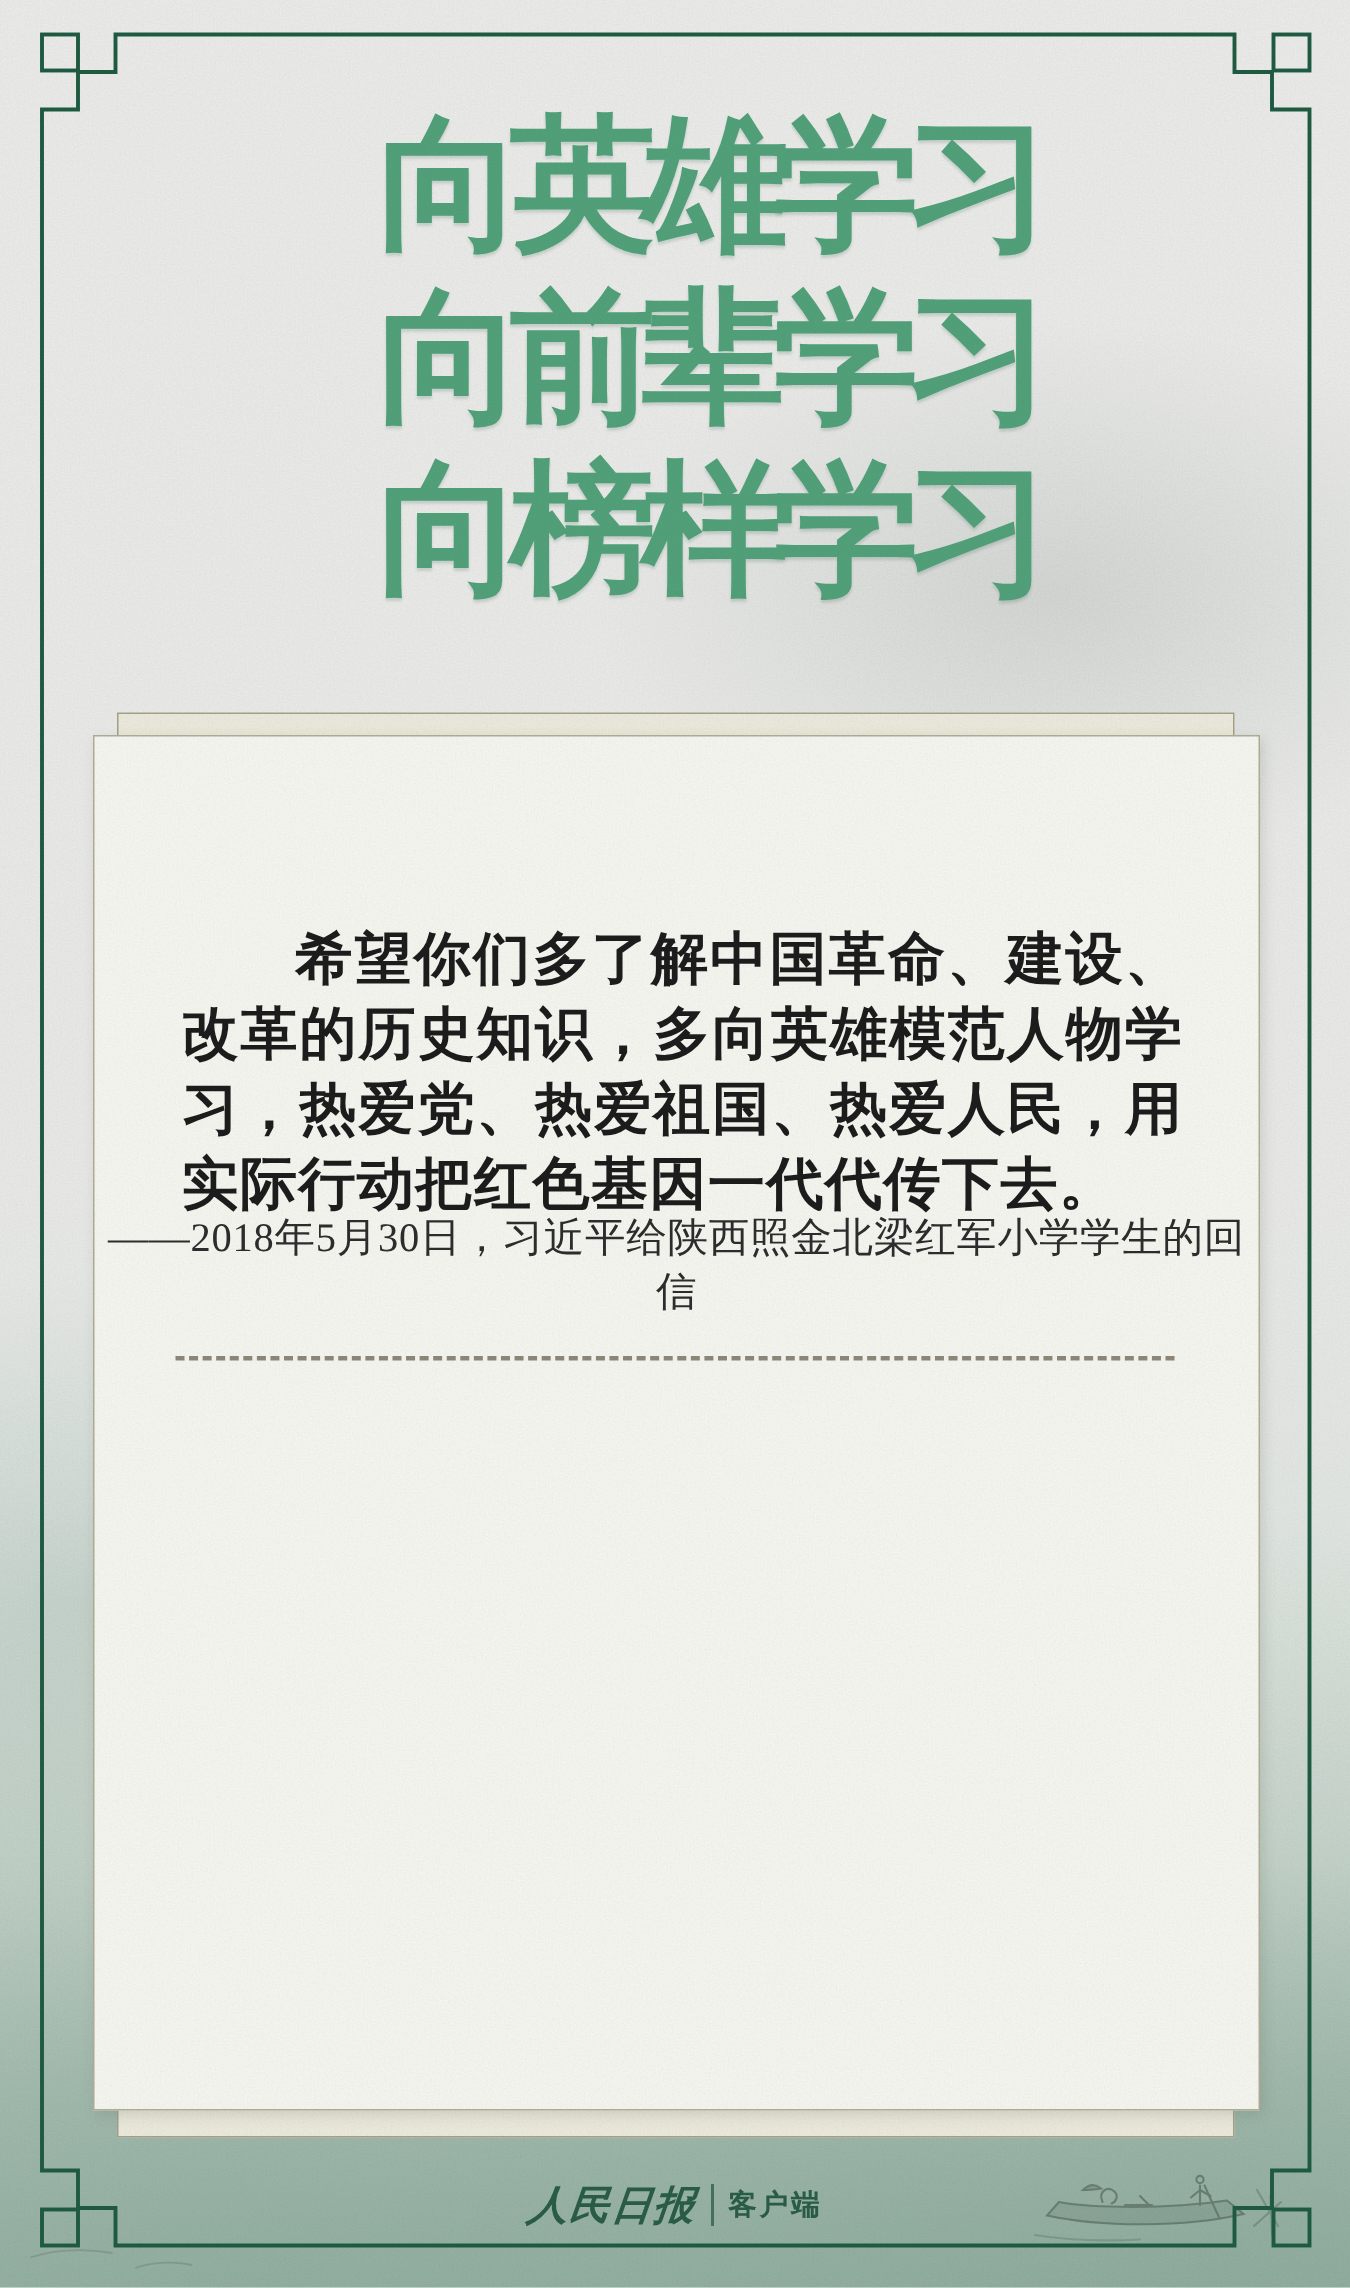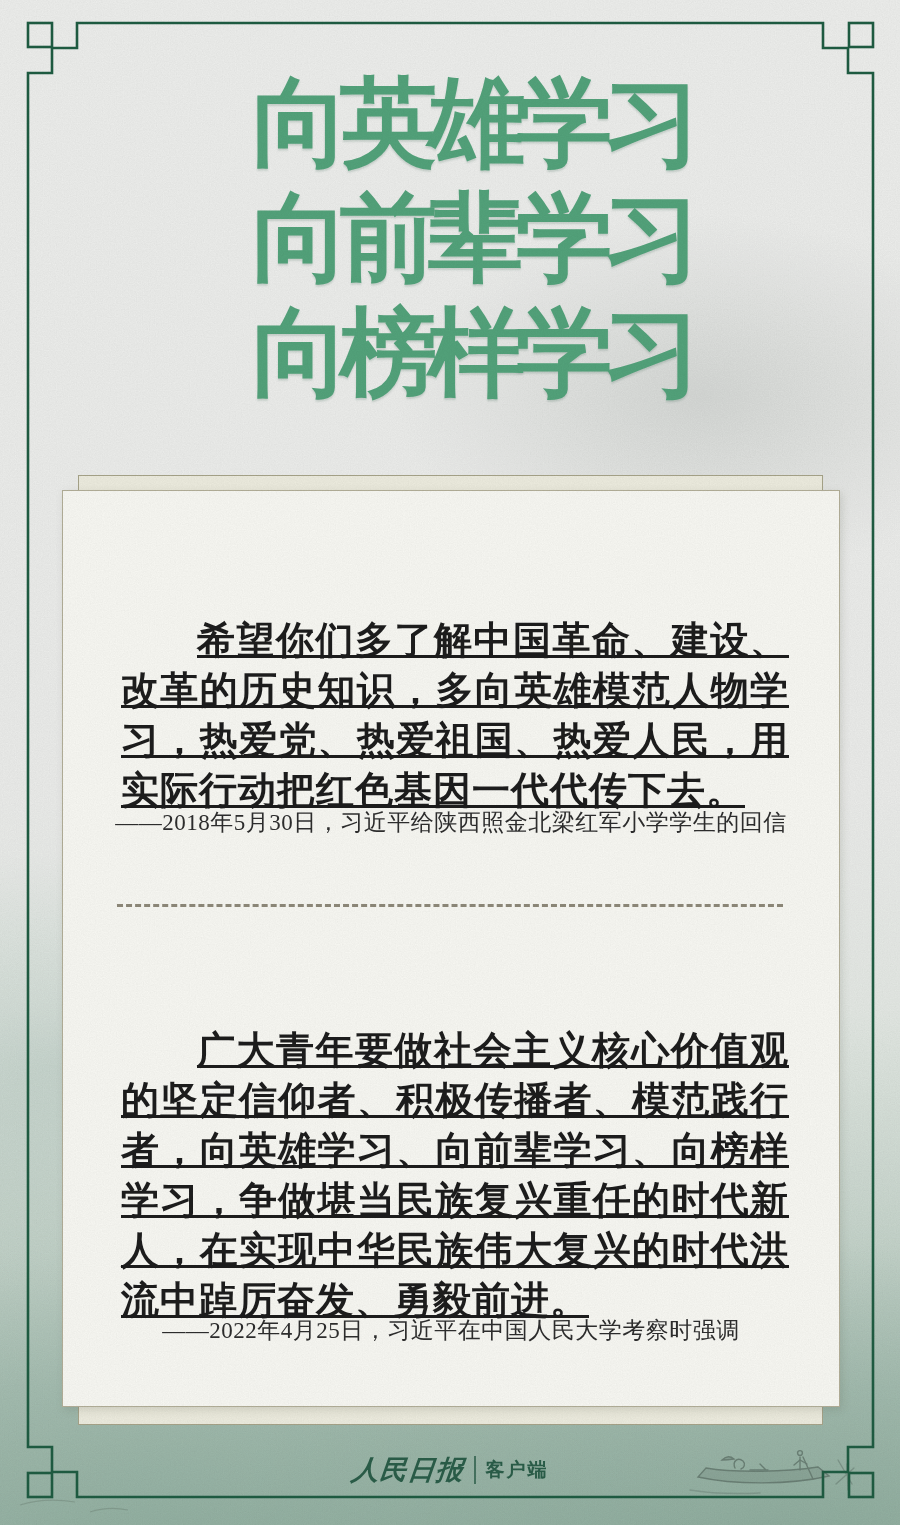--- a/index.html
+++ b/index.html
@@ -33,28 +33,28 @@
   .card-front{
     position:absolute;left:62px;top:490px;width:778px;height:917px;z-index:2;
     background:#fdfdf8;border:1px solid #b6b29b;box-sizing:border-box;
     box-shadow:2px 3px 8px rgba(90,95,80,0.18);
   }
   .quote{
     position:absolute;left:58px;right:50px;
     font-family:"Liberation Serif","DejaVu Serif",serif;
     font-weight:bold;color:#1d1d1d;
     font-size:38px;line-height:50px;letter-spacing:1px;
-    text-indent:2em;text-align:justify;text-justify:inter-ideograph;text-decoration:underline;
+    text-indent:2em;text-align:justify;text-justify:inter-ideograph;
   }
   .quote-1{top:86px;}
   .quote-2{top:496px;}
   .source{
     position:absolute;left:0;right:0;text-align:center;
     font-family:"Liberation Serif","DejaVu Serif",serif;
-    font-size:23px;color:#2e2e2e;letter-spacing:0.5px;
+    font-size:27px;color:#2e2e2e;letter-spacing:0.5px;
   }
   .source-1{top:316px;}
   .source-2{top:824px;}
   .divider{
     position:absolute;top:413px;left:54px;right:56px;height:0;
     border-top:3px dashed var(--divider-brown,#86806f);opacity:0.9;
   }
 
   
   .footer{
@@ -83,22 +83,20 @@
   <div>向英雄学习</div>
   <div>向前辈学习</div>
   <div>向榜样学习</div>
 </div>
 
 <div class="card-back"></div>
 <div class="card-front">
   <p class="quote quote-1">希望你们多了解中国革命、建设、改革的历史知识，多向英雄模范人物学习，热爱党、热爱祖国、热爱人民，用实际行动把红色基因一代代传下去。</p>
   <div class="source source-1">——2018年5月30日，习近平给陕西照金北梁红军小学学生的回信</div>
   <div class="divider"></div>
-  <p class="quote quote-2">广大青年要做社会主义核心价值观的坚定信仰者、积极传播者、模范践行者，向英雄学习、向前辈学习、向榜样学习，争做堪当民族复兴重任的时代新人，在实现中华民族伟大复兴的时代洪流中踔厉奋发、勇毅前进。</p>
-  <div class="source source-2">——2022年4月25日，习近平在中国人民大学考察时强调</div>
 </div>
 
 <div class="footer">
   <span class="brand-script">人民日报</span>
   <span class="brand-bar"></span>
   <span class="brand-suffix">客户端</span>
 </div>
 
 <svg class="layer frame-svg" viewBox="0 0 900 1525">
 

